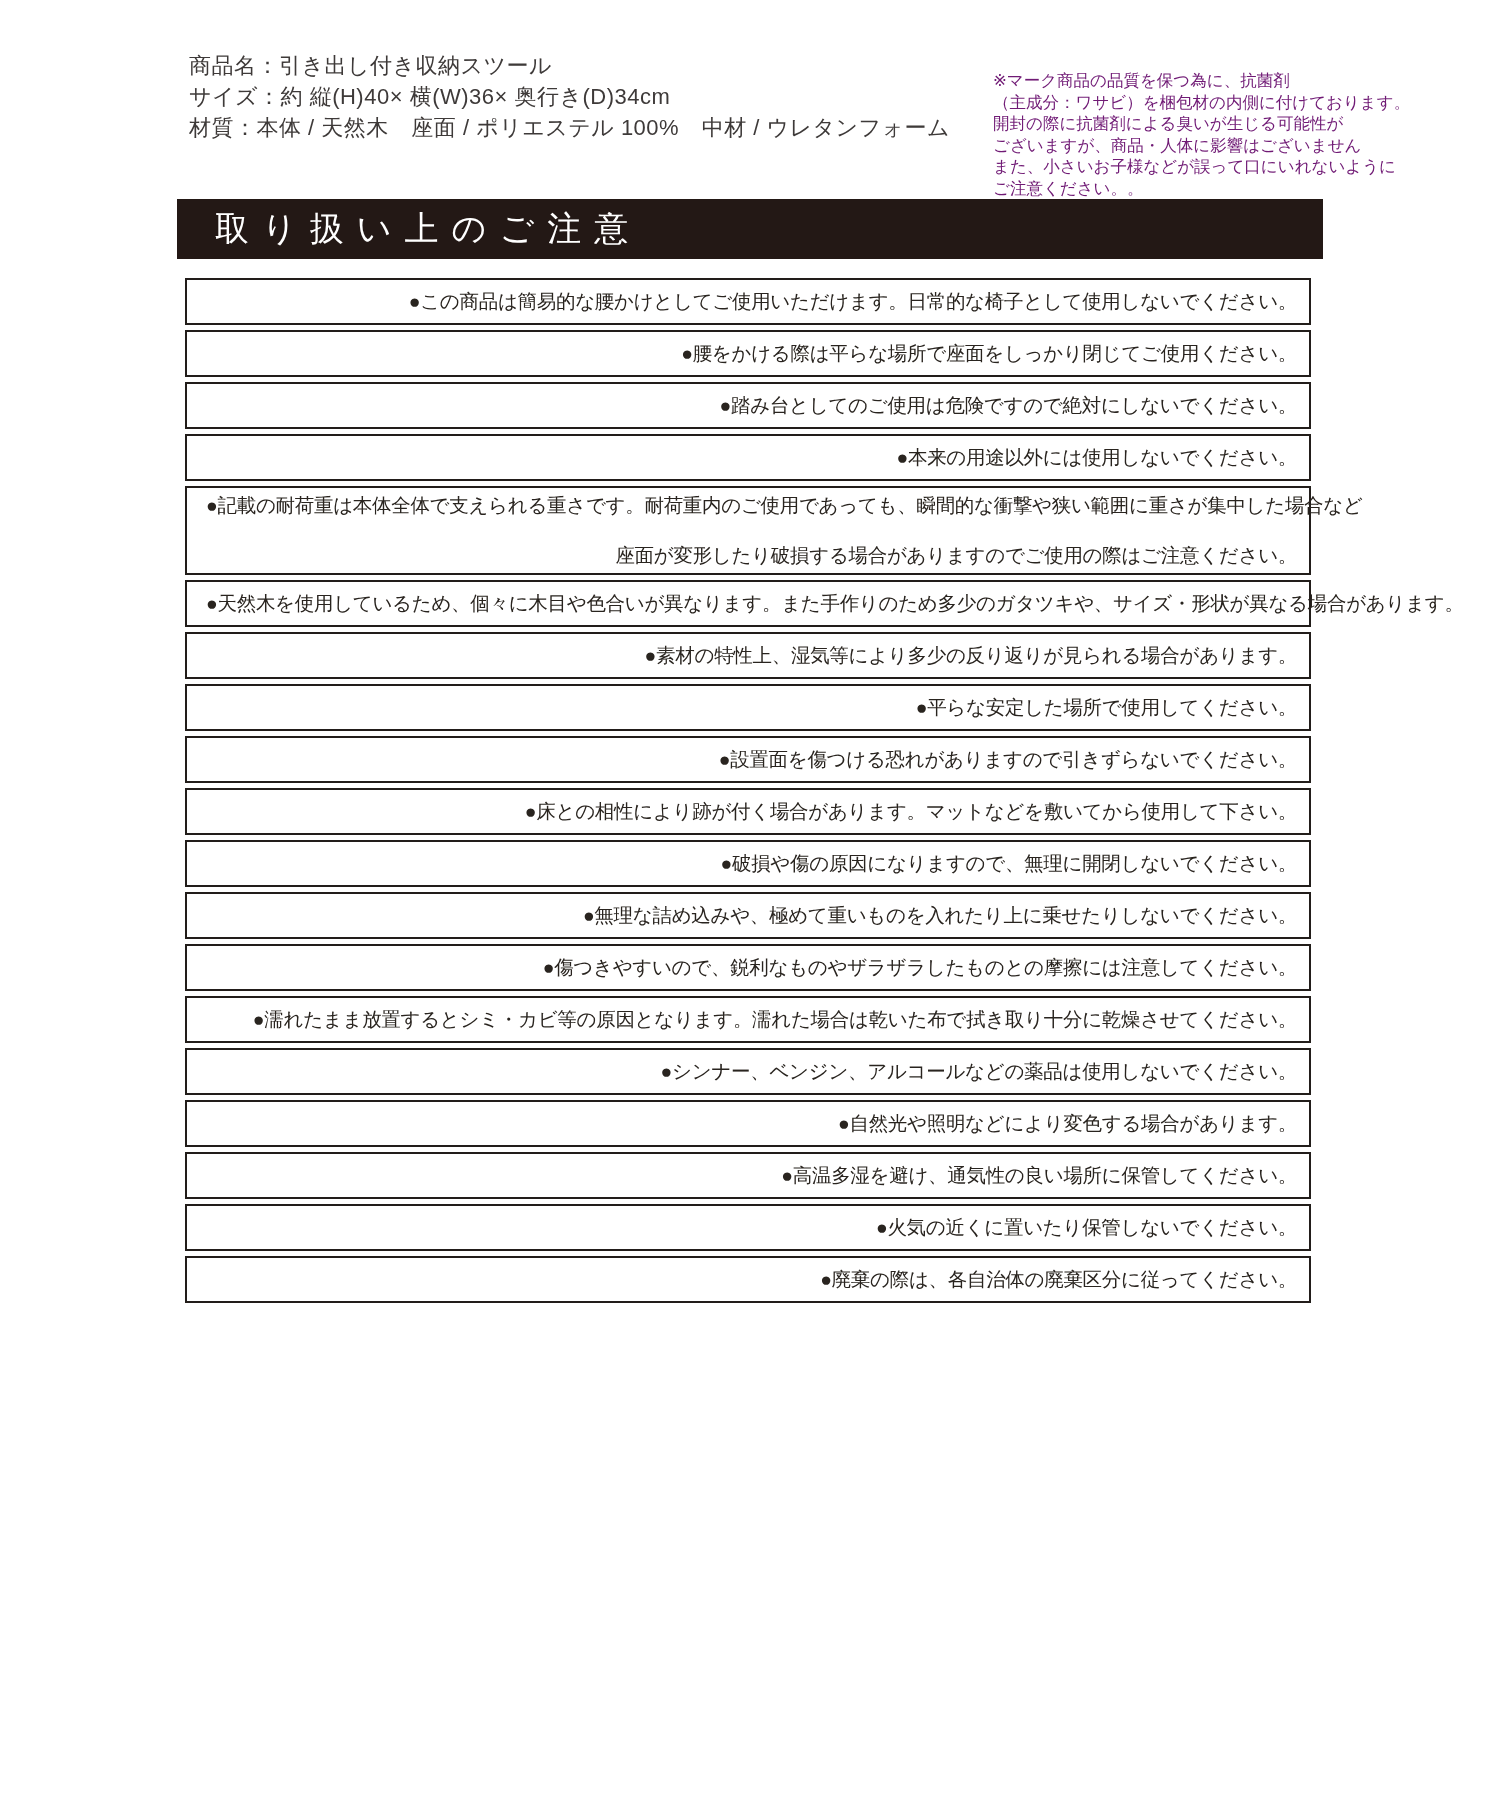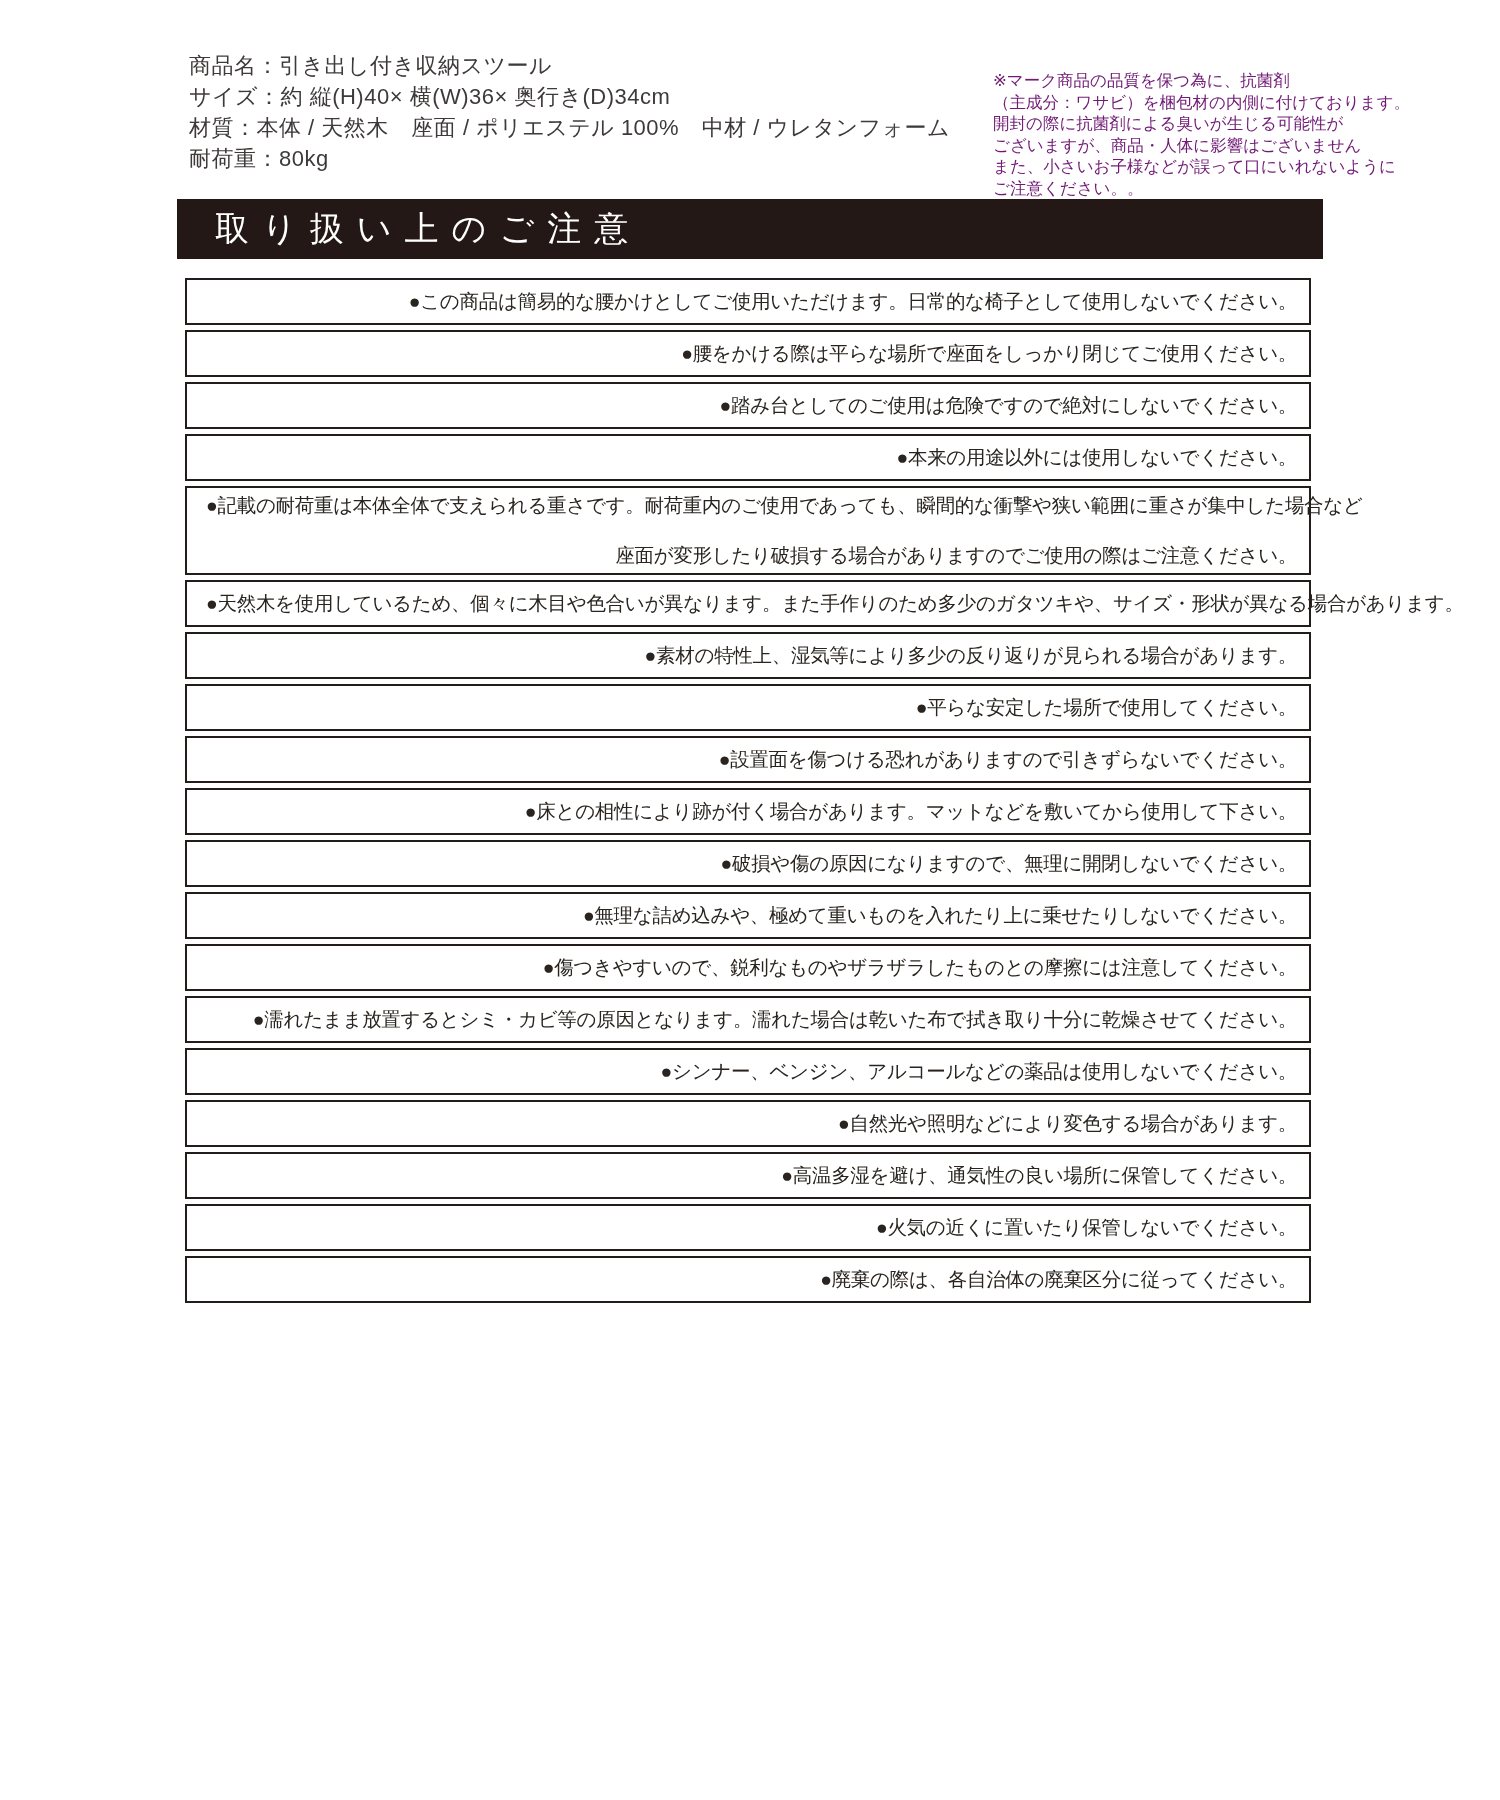--- a/index.html
+++ b/index.html
@@ -101,21 +101,20 @@
 </style>
 </head>
 <body>
 
 <div class="page">
 
   <div class="product-info">
     <div>商品名：引き出し付き収納スツール</div>
     <div>サイズ：約 縦(H)40× 横(W)36× 奥行き(D)34cm</div>
     <div>材質：本体 / 天然木　座面 / ポリエステル 100%　中材 / ウレタンフォーム</div>
-    <div>耐荷重：80kg</div>
   </div>
 
   <div class="antibacterial-note">
     <div>※マーク商品の品質を保つ為に、抗菌剤</div>
     <div>（主成分：ワサビ）を梱包材の内側に付けております。</div>
     <div>開封の際に抗菌剤による臭いが生じる可能性が</div>
     <div>ございますが、商品・人体に影響はございません</div>
     <div>また、小さいお子様などが誤って口にいれないように</div>
     <div>ご注意ください。。</div>
   </div>

